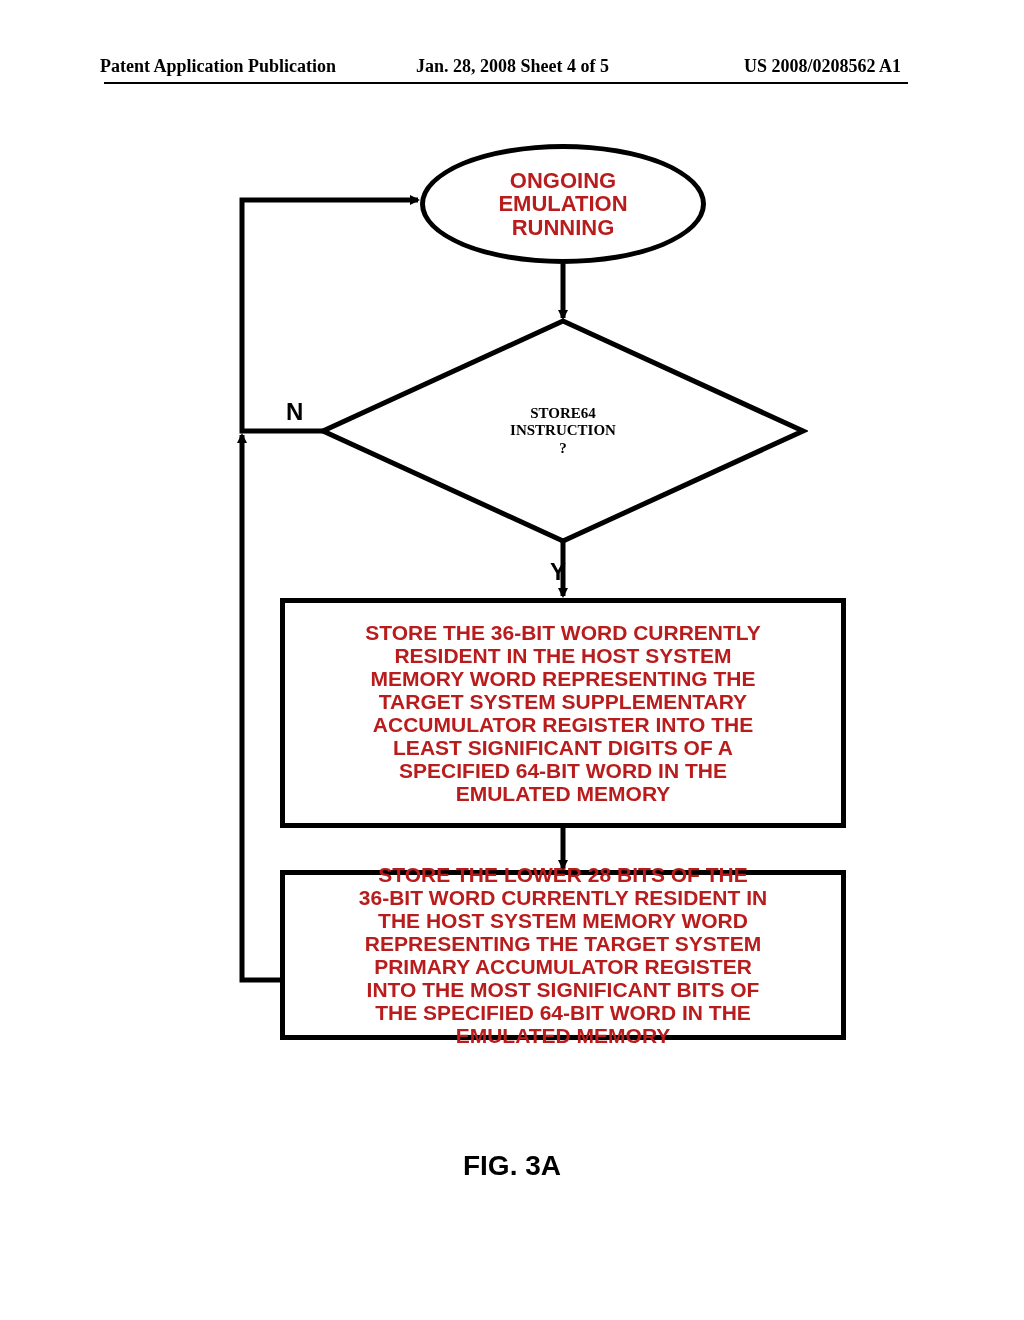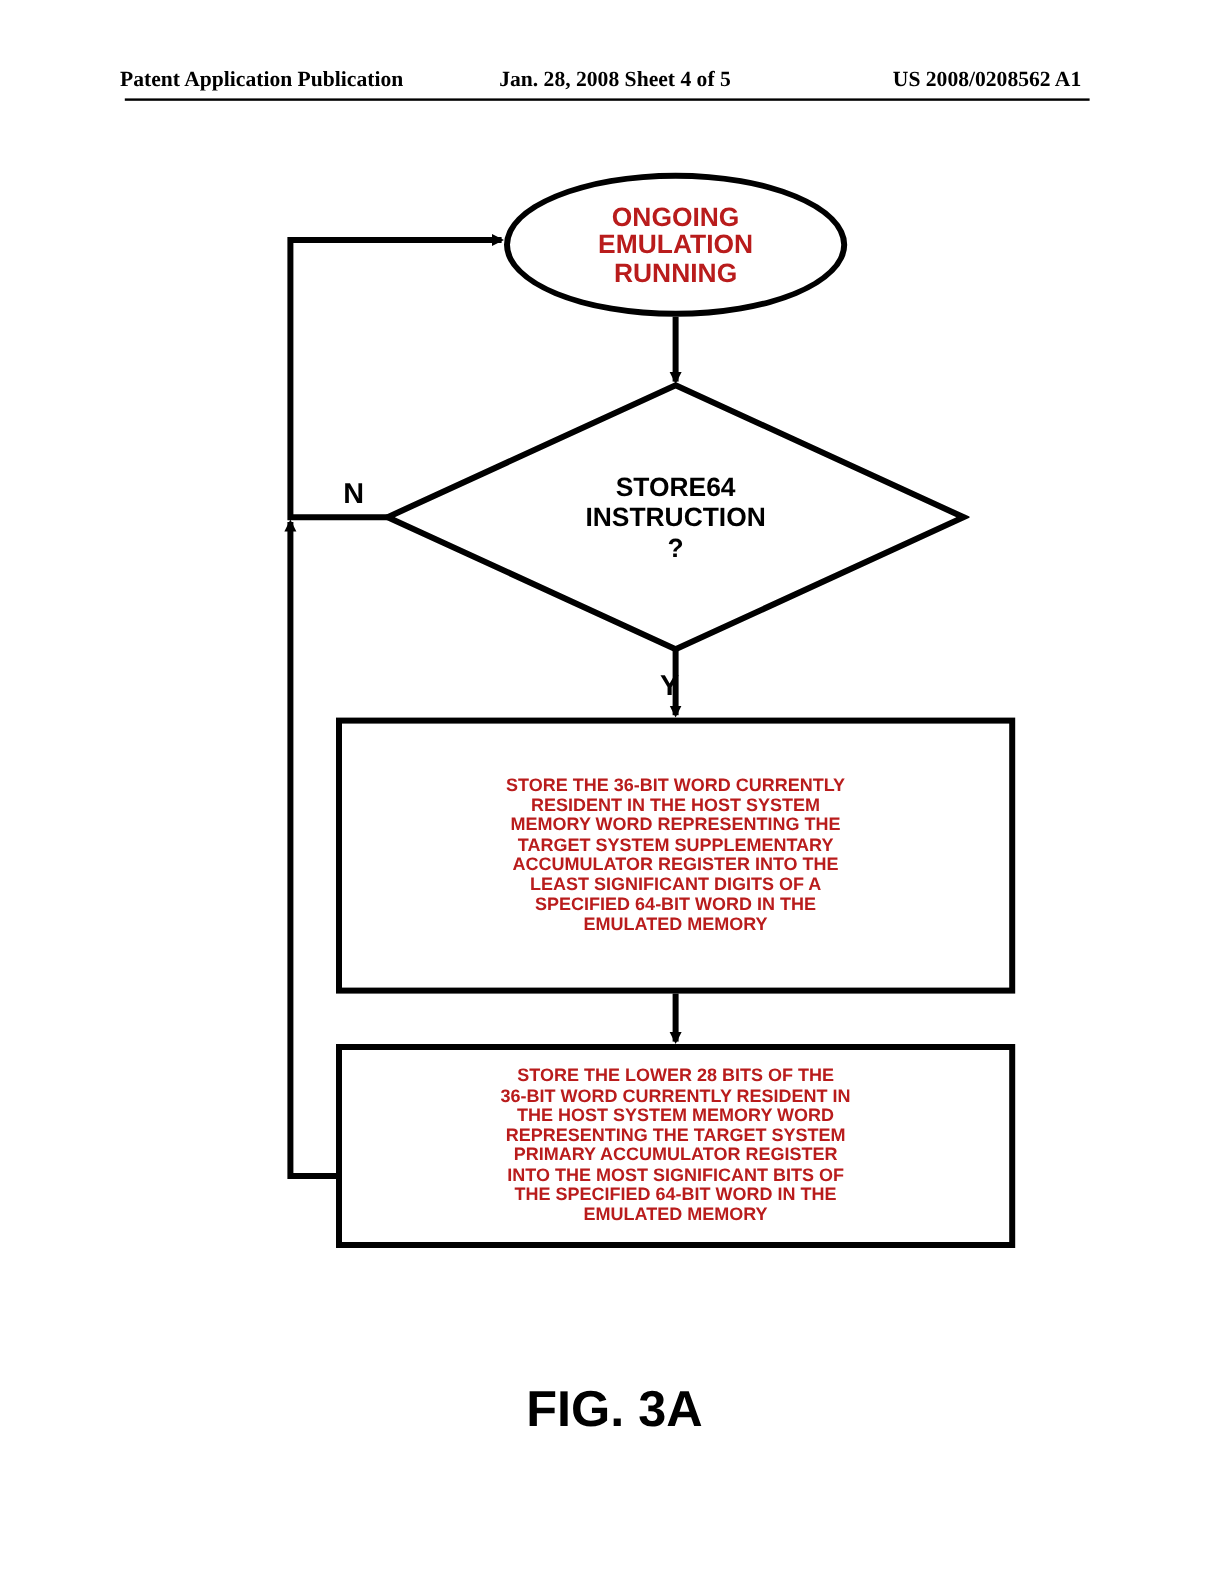--- a/index.html
+++ b/index.html
@@ -57,43 +57,43 @@
 
   
   .decision-wrap {
     position: absolute;
     left: 318px; top: 316px; width: 490px; height: 230px;
   }
   .decision-svg { position: absolute; left:0; top:0; width:100%; height:100%; }
   .decision-text {
     position: absolute; left:0; top:0; width:100%; height:100%;
     display:flex; align-items:center; justify-content:center;
-    font-family: Liberation Sans, sans-serif; font-weight:bold;
-    font-size:22px; line-height:1.15; text-align:center;
+    font-family: Liberation Serif, serif; font-weight:bold;
+    font-size:15px; line-height:1.15; text-align:center;
     white-space: pre-line;
   }
 
   .process {
     border: 5px solid #000;
-    font-size: 15px;
+    font-size: 21px;
     line-height: 1.1;
     padding: 10px 14px;
     white-space: pre-line;
   }
   .process1 { left: 280px; top: 598px; width: 566px; height: 230px; }
   .process2 { left: 280px; top: 870px; width: 566px; height: 170px; }
 
   .label-N { position:absolute; left: 286px; top: 398px; font-family: Arial; font-weight:bold; font-size:24px; }
   .label-Y { position:absolute; left: 550px; top: 558px; font-family: Arial; font-weight:bold; font-size:24px; }
 
   .fig-label {
     position: absolute; left: 0; width: 1024px; top: 1150px;
     text-align: center;
     font-family: Arial, Helvetica, sans-serif;
-    font-size: 42px; font-weight: bold;
+    font-size: 28px; font-weight: bold;
   }
 
   svg.arrows {
     position: absolute; left:0; top:0; width:1024px; height:1320px;
     pointer-events: none;
   }
 </style>
 </head>
 <body>
 

